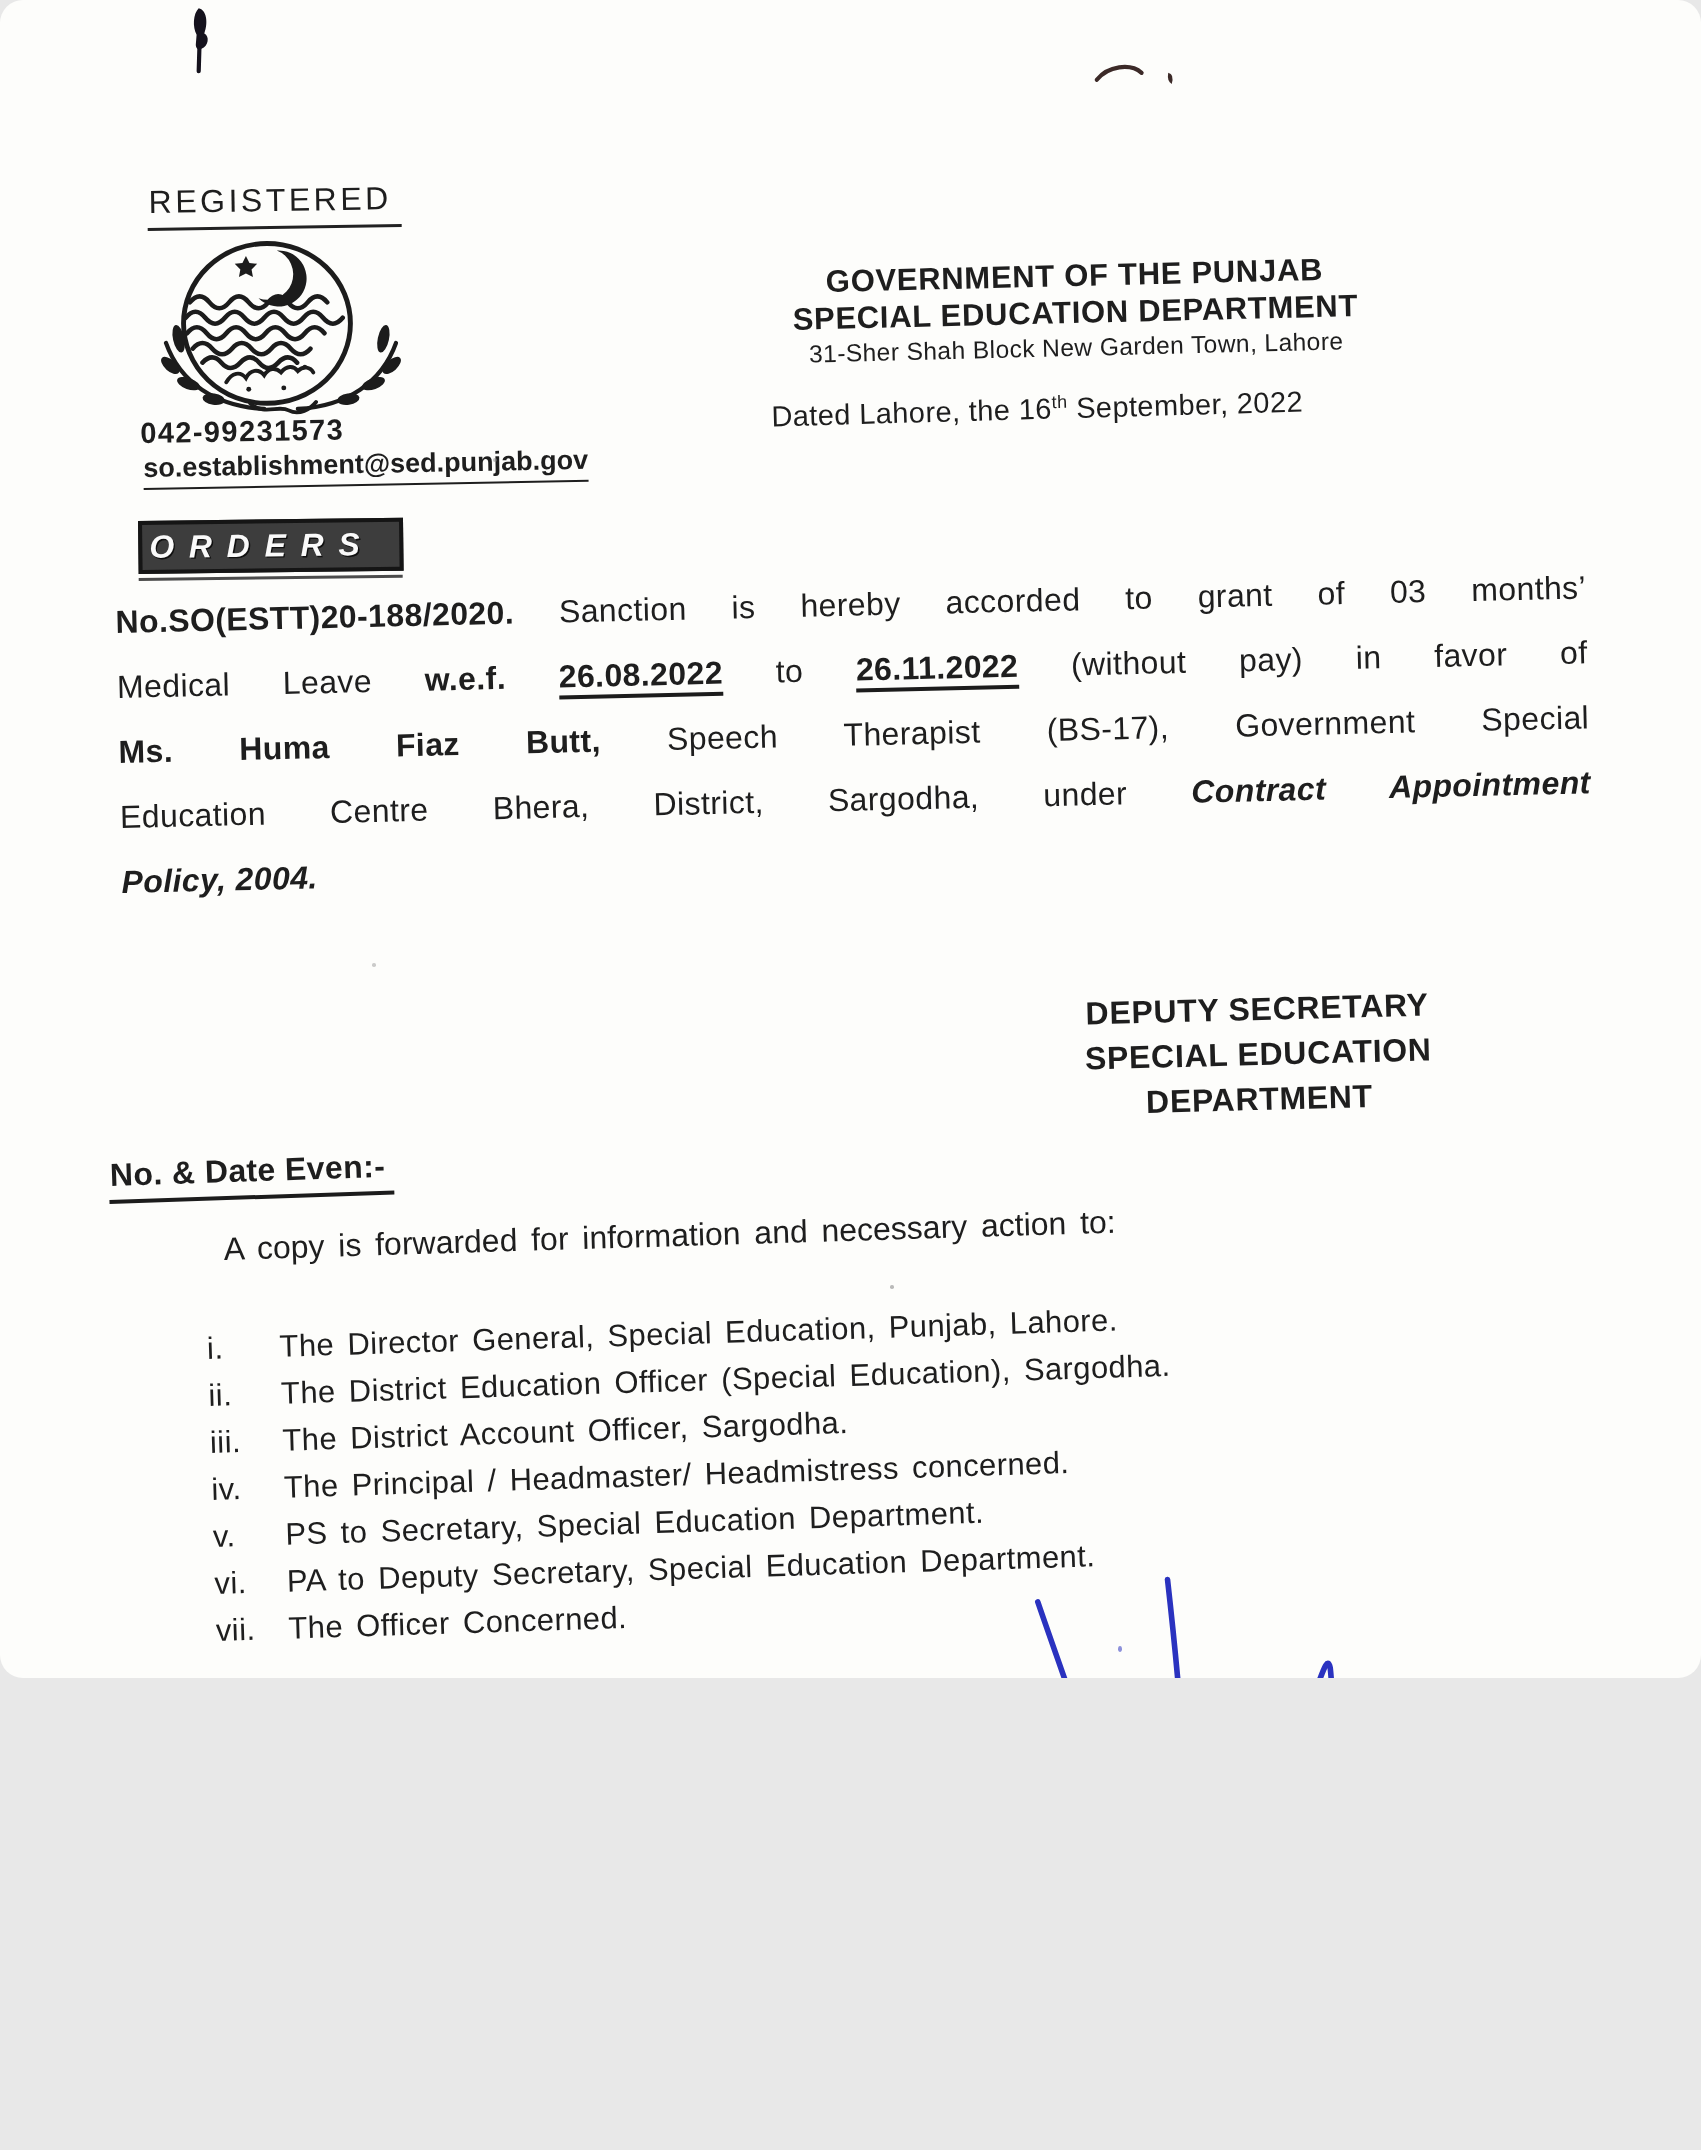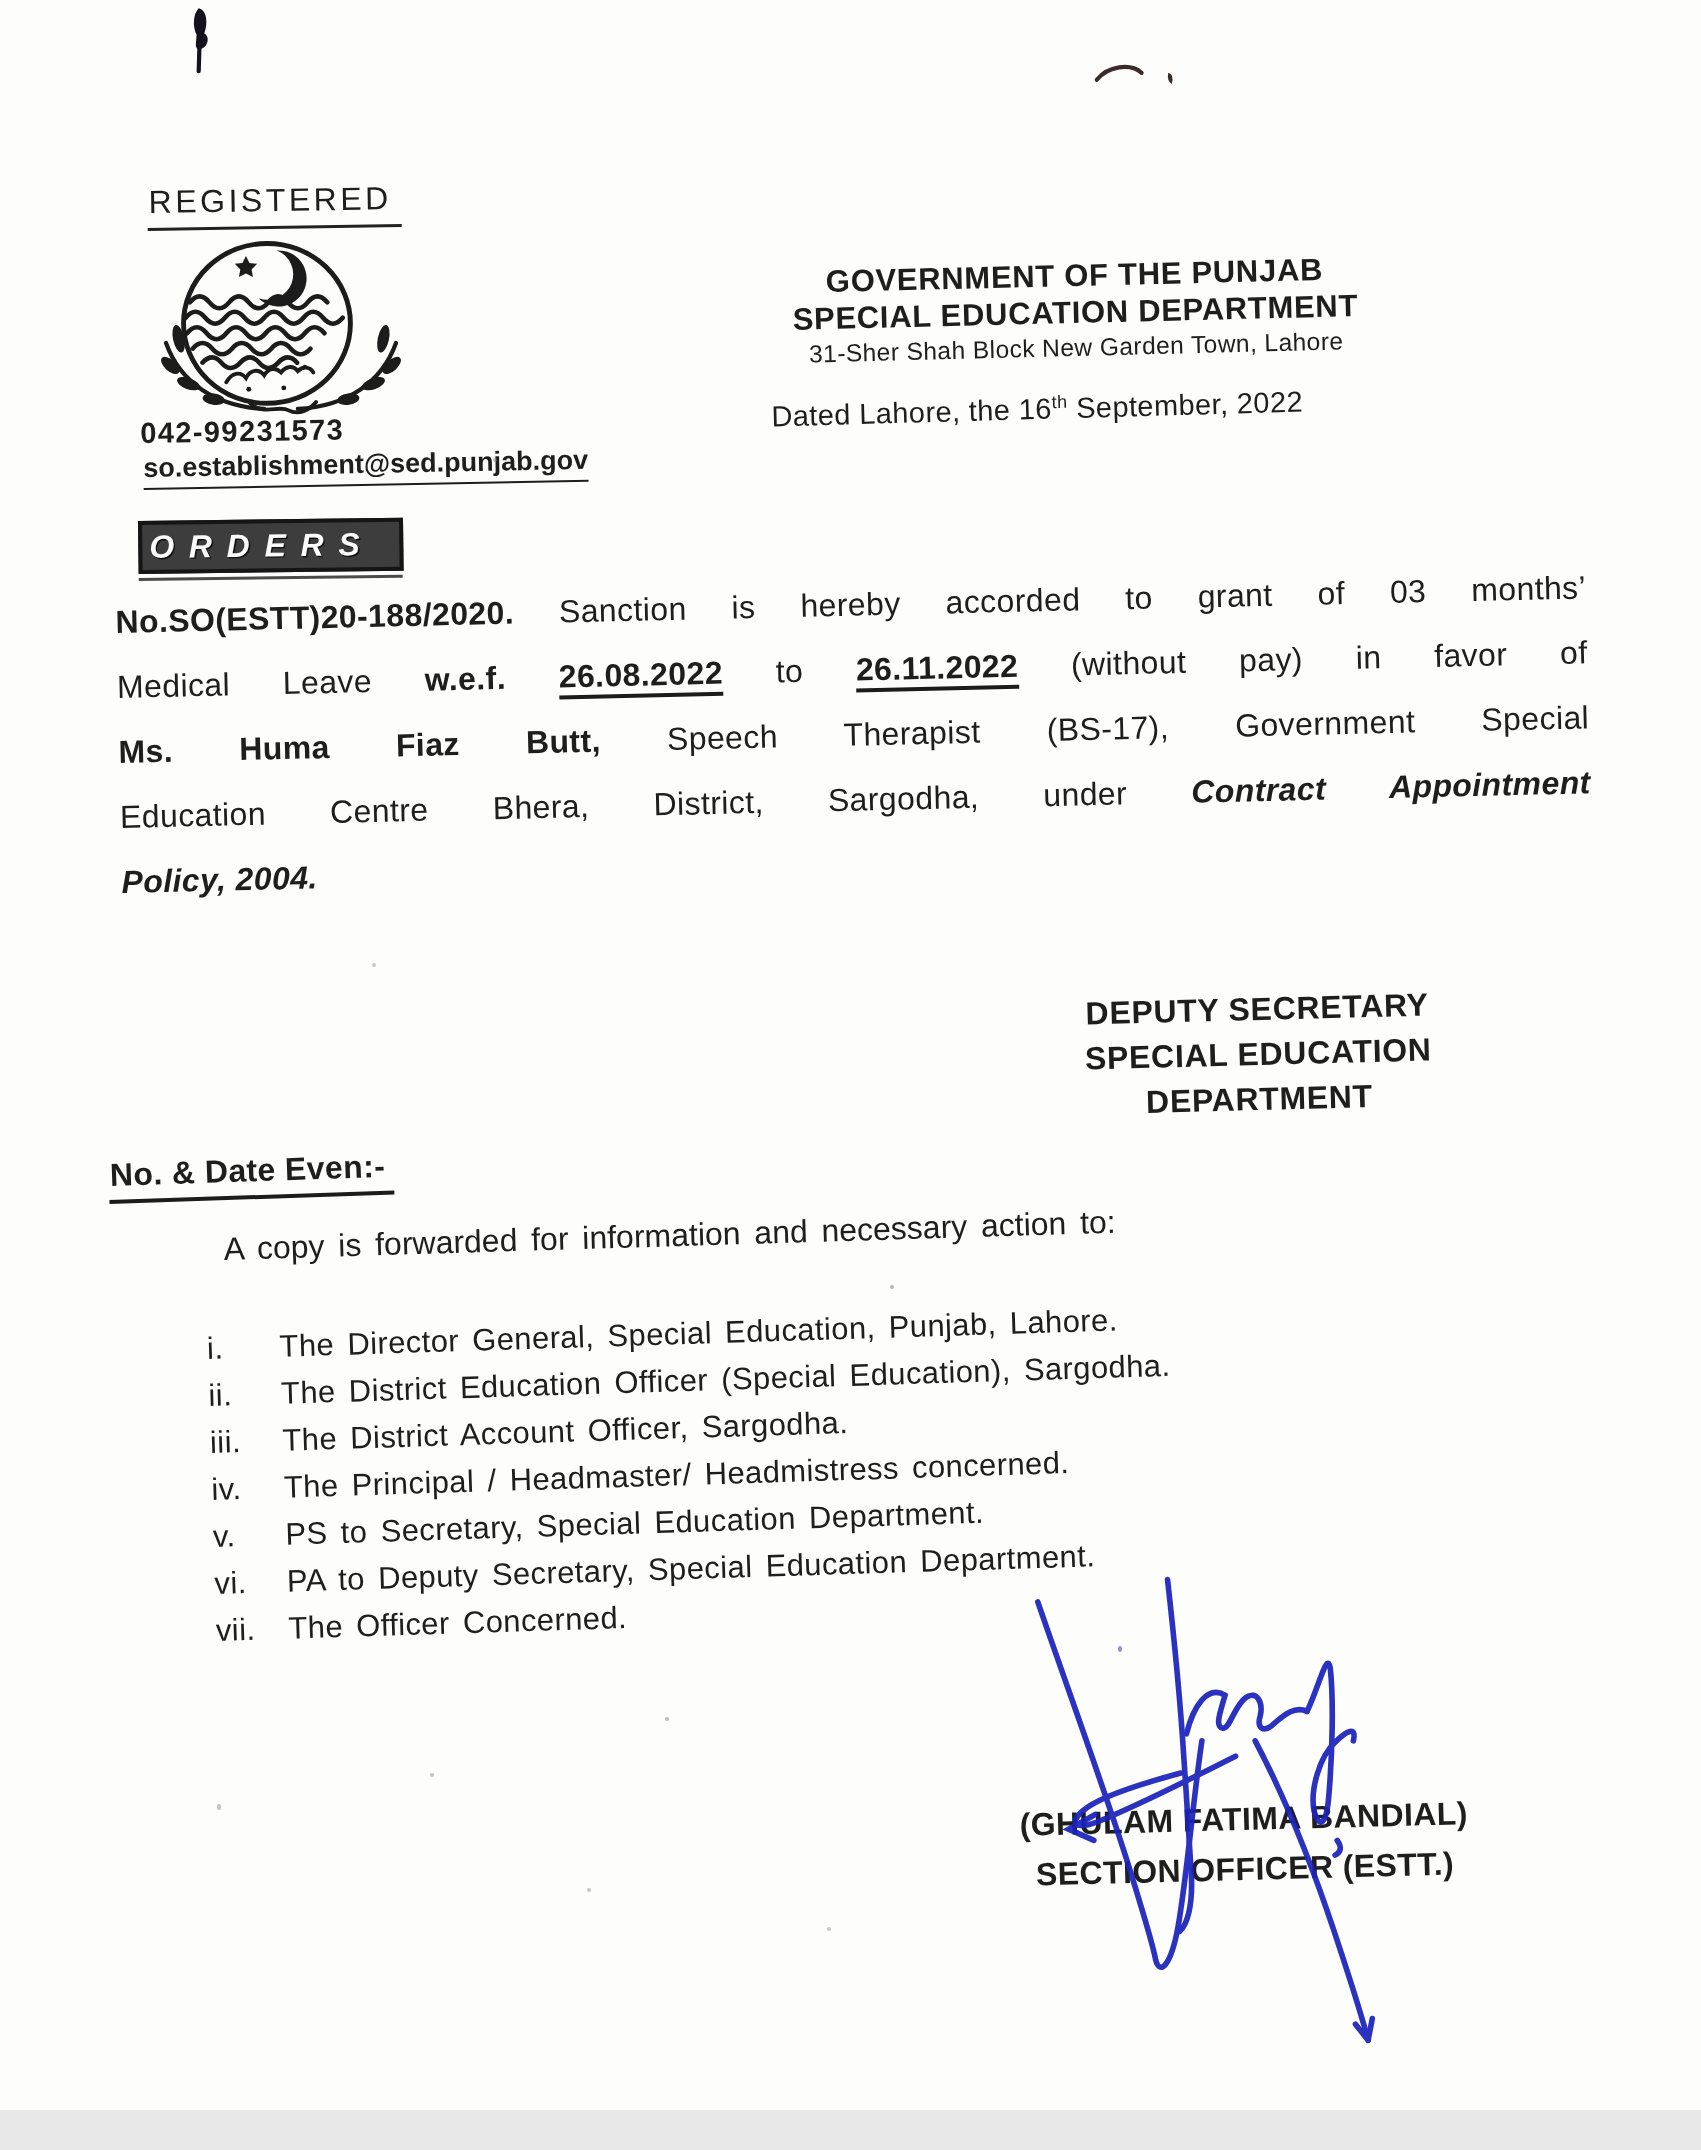--- a/index.html
+++ b/index.html
@@ -1,17 +1,17 @@
 <!DOCTYPE html>
 <html style="font-size:11.2px"><head>
 <meta charset="utf-8">
 <style>
   html,body{margin:0;padding:0;}
   body{width:1701px;height:2151px;background:#e8e8e8;font-family:"Liberation Sans",sans-serif;}
-  .page{position:relative;width:1701px;height:2110px;background:#fdfdfb;overflow:hidden;color:#1e1e1e;}
+  .page{position:relative;width:1701px;height:1678px;background:#fdfdfb;overflow:hidden;color:#1e1e1e;border-radius:23px;}
   .abs{position:absolute;}
 
   .registered{left:147px;top:184px;font-size:32px;letter-spacing:3.5px;padding:0 9.8px 7px 1.4px;
     border-bottom:3.5px solid #222;transform:rotate(-0.9deg);transform-origin:0 0;}
 
   .letterhead{left:737px;top:257px;width:674px;text-align:center;transform:rotate(-1.4deg);transform-origin:50% 0;}
   .lh-bold{font-size:31px;font-weight:bold;line-height:37px;letter-spacing:0.7px;}
   .lh-address{font-size:24.6px;line-height:34px;letter-spacing:0.4px;}
 
   .dateline{left:771px;top:400px;font-size:29px;transform:rotate(-1.6deg);transform-origin:0 0;letter-spacing:0.4px;}

